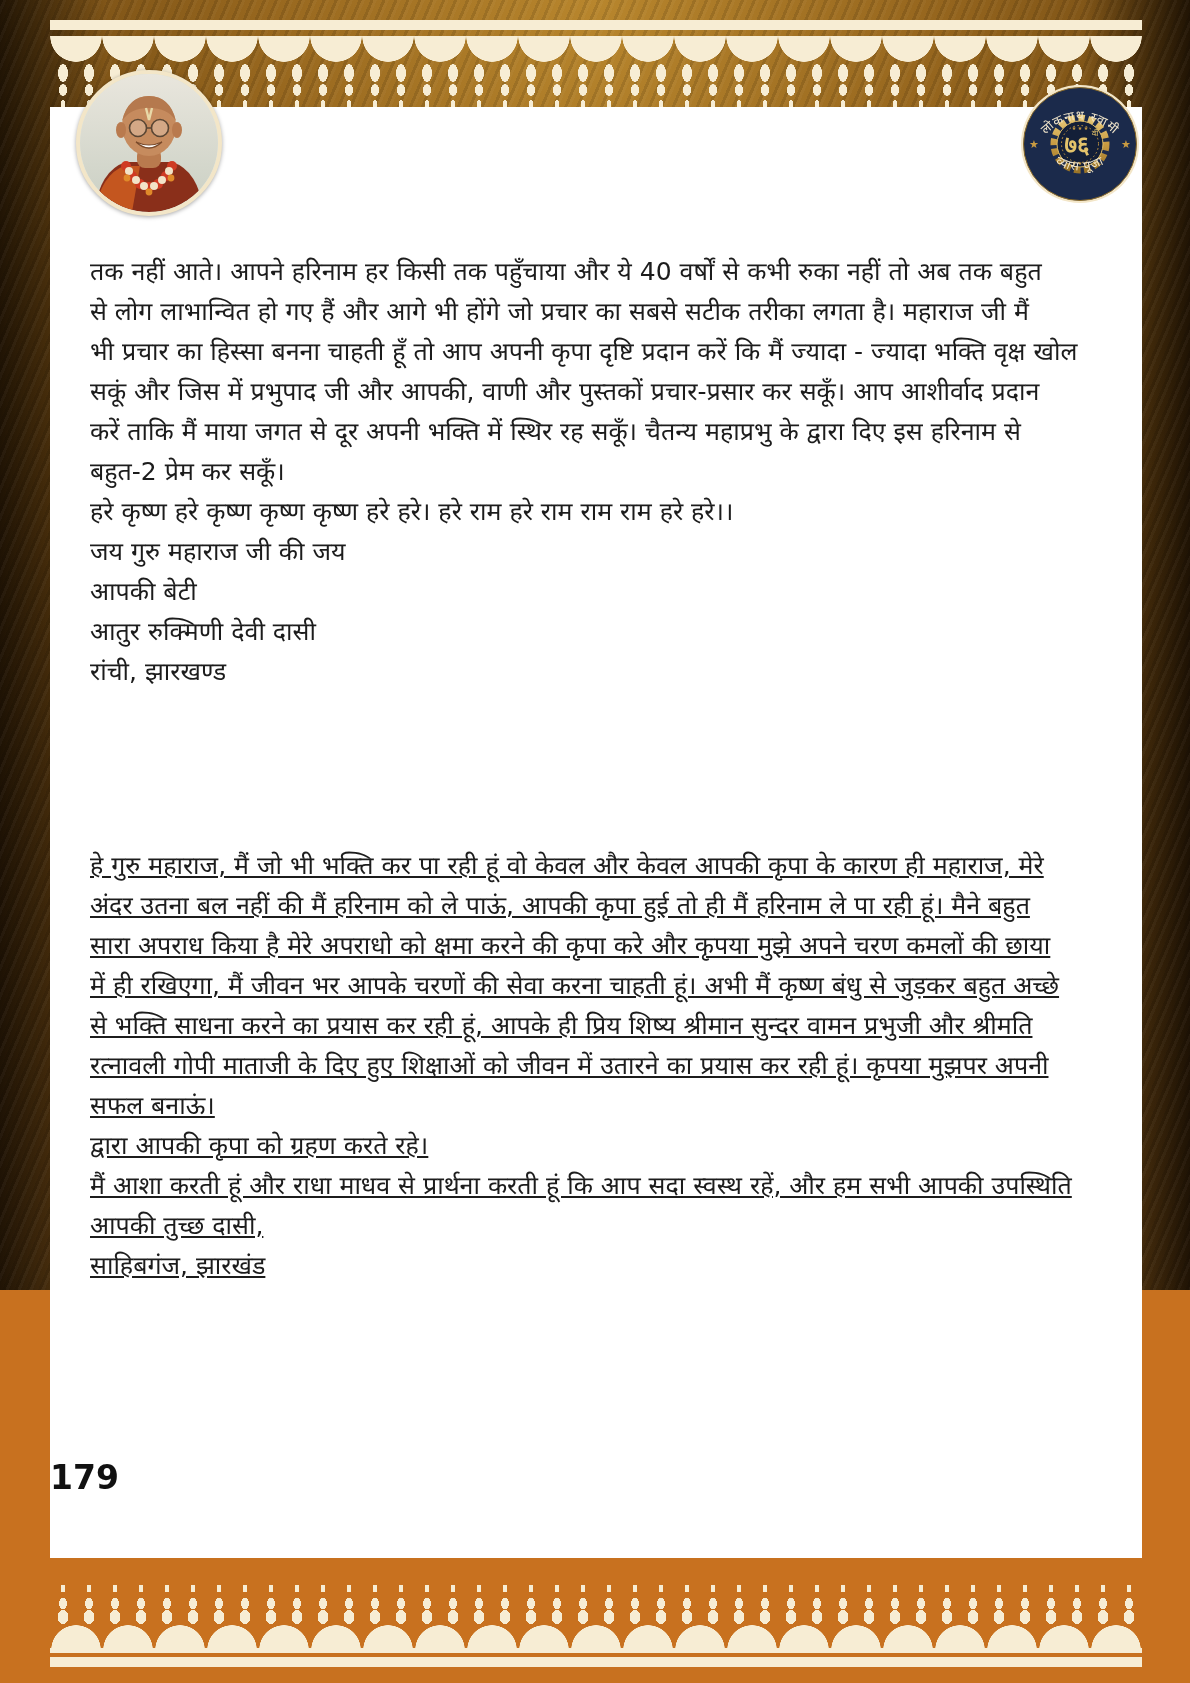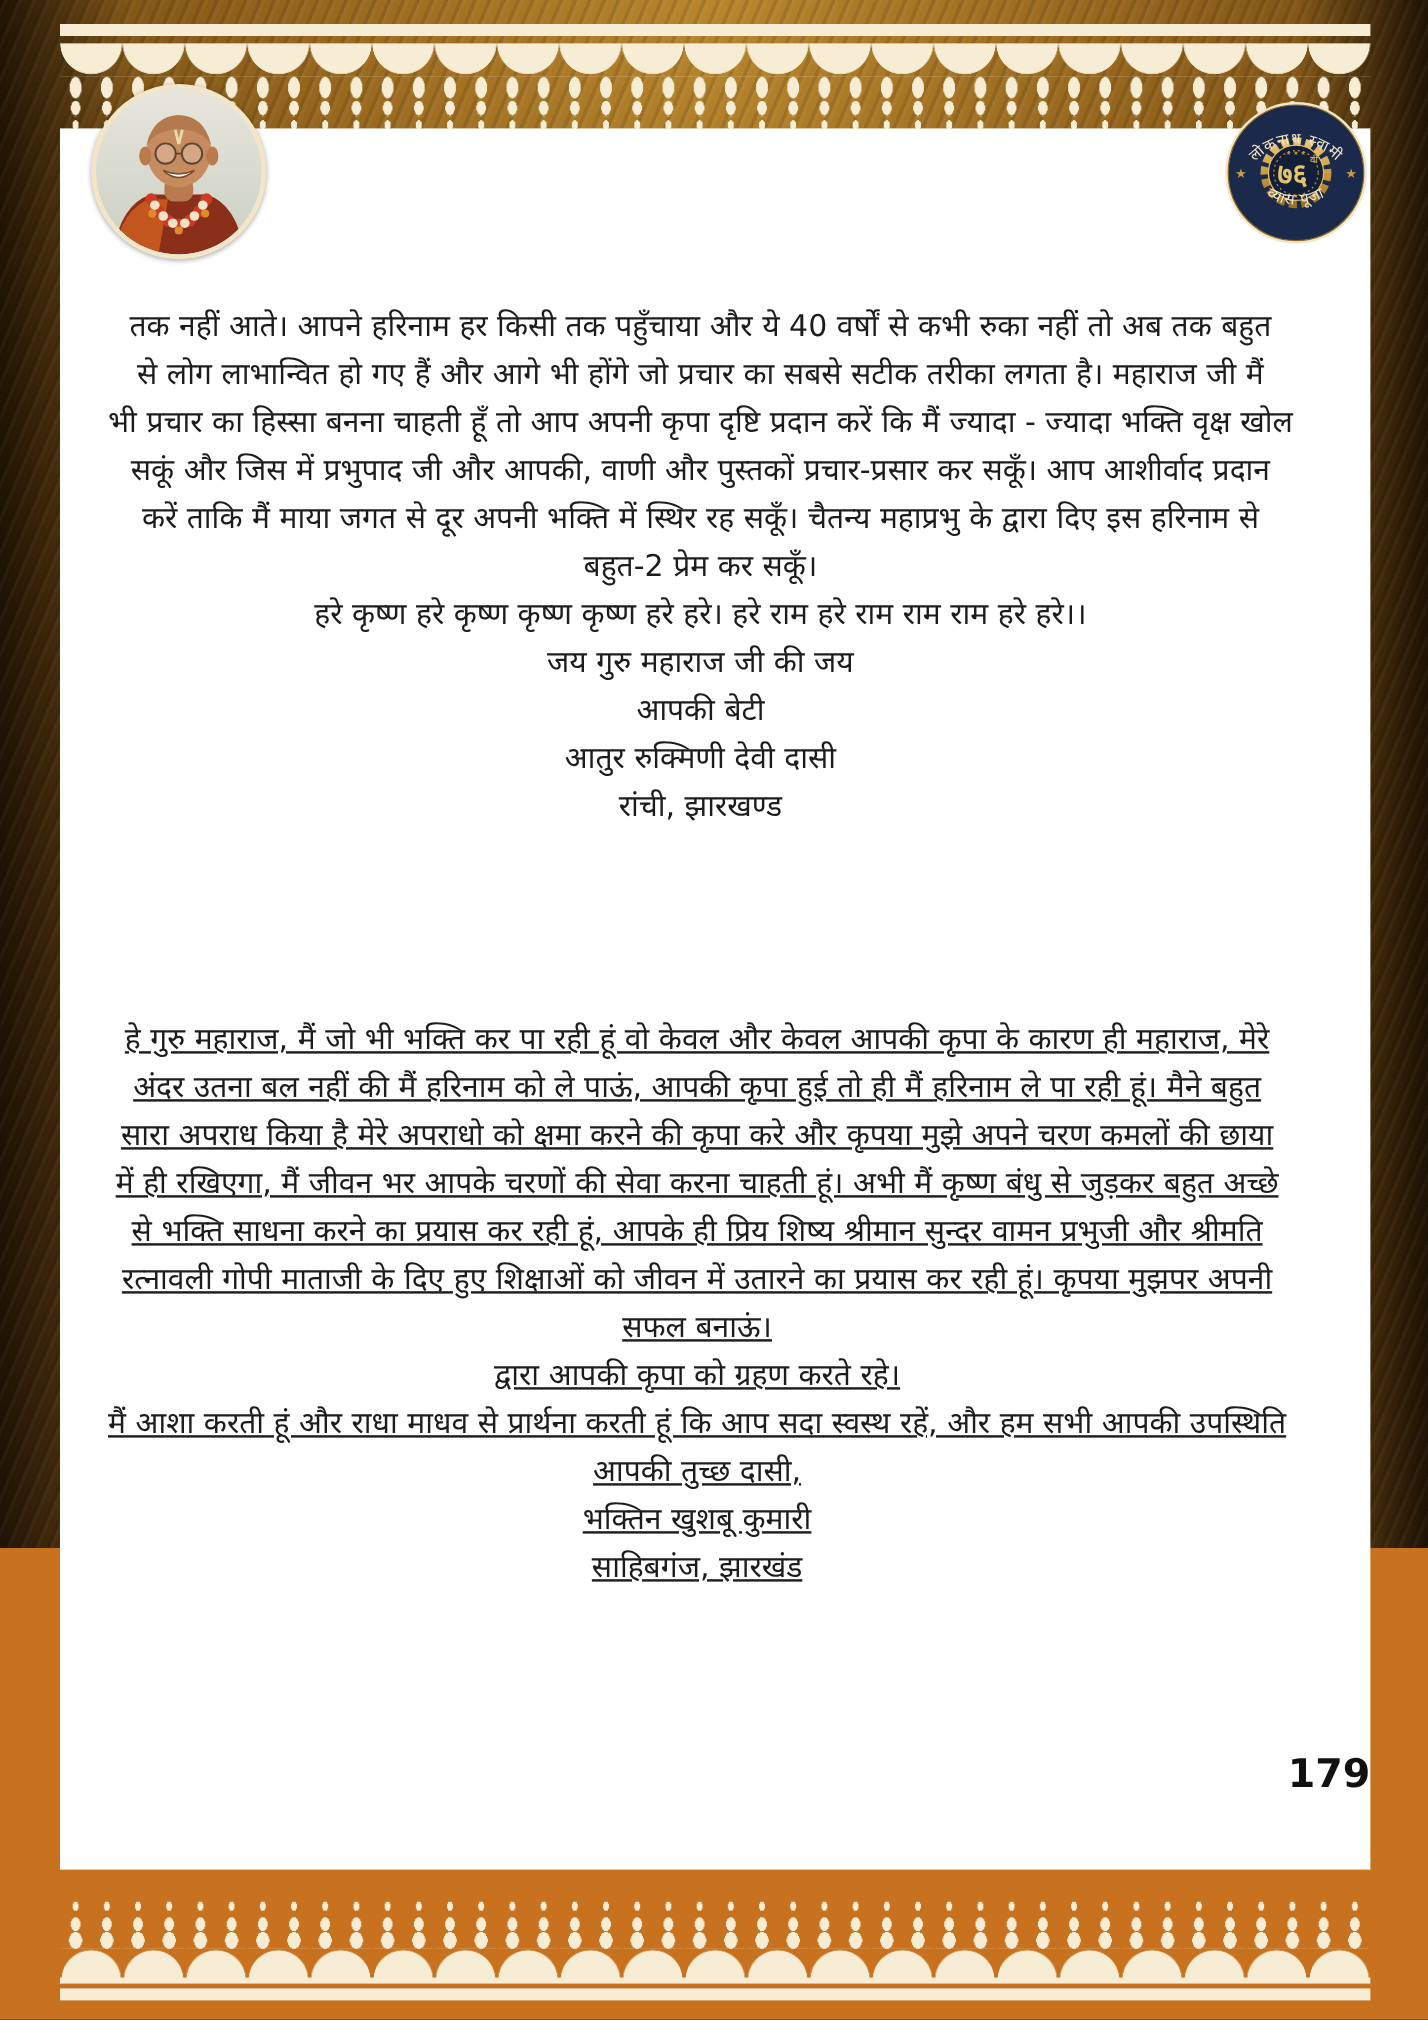--- a/index.html
+++ b/index.html
@@ -57,30 +57,30 @@
   
   .guru-photo{
     position:absolute;left:76px;top:70px;width:138px;height:138px;
     border-radius:50%;border:4px solid #F3E6C8;overflow:hidden;
     background:#dfe3da;box-shadow:0 1px 4px rgba(0,0,0,.35);
   }
   
   .badge{position:absolute;left:1020px;top:84px;width:120px;height:120px;}
   
   .letter-text{position:absolute;left:90px;color:#1c1c1c;font-size:25px;}
-  .letter-text .line{white-space:nowrap;height:40px;line-height:40px;text-align:center;}
+  .letter-text .line{white-space:nowrap;height:40px;line-height:40px;}
   #letter1{top:252px;}
   #letter2{top:846px;text-decoration:underline;}
   .divider{
     position:absolute;left:92px;top:748px;color:#ffffff;
     font-size:24px;letter-spacing:1px;white-space:nowrap;
   }
   .page-number{
     position:absolute;left:50px;top:1458px;width:1092px;
-    text-align:right;font-size:33px;font-weight:bold;color:#111;
+    text-align:left;font-size:33px;font-weight:bold;color:#111;
   }
   
   .bottom-fringe{position:absolute;left:50px;top:1580px;width:1092px;height:80px;}
   .bottom-fringe .br1{
     position:absolute;left:0;top:4px;width:100%;height:9px;
     background:radial-gradient(ellipse 2.5px 4px at 13px 4.5px,#F7EDD4 97%,rgba(247,237,212,0) 100%);
     background-size:26px 9px;background-repeat:repeat-x;
   }
   .bottom-fringe .br2{
     position:absolute;left:0;top:17px;width:100%;height:13px;
@@ -235,21 +235,20 @@
       <div class="line">हे गुरु महाराज,  मैं जो भी भक्ति कर पा रही हूं वो केवल और केवल आपकी कृपा के कारण ही महाराज, मेरे</div>
       <div class="line">अंदर उतना बल नहीं की मैं हरिनाम को ले पाऊं, आपकी कृपा हुई तो ही मैं हरिनाम ले पा रही हूं। मैने बहुत</div>
       <div class="line">सारा अपराध किया है मेरे अपराधो को क्षमा करने की कृपा करे और कृपया मुझे अपने चरण कमलों की छाया</div>
       <div class="line">में ही रखिएगा, मैं जीवन भर आपके चरणों की सेवा करना चाहती हूं। अभी मैं कृष्ण बंधु से जुड़कर बहुत अच्छे</div>
       <div class="line">से भक्ति साधना करने का प्रयास कर रही हूं, आपके ही प्रिय शिष्य श्रीमान सुन्दर वामन प्रभुजी और श्रीमति</div>
       <div class="line">रत्नावली गोपी माताजी के दिए हुए शिक्षाओं को जीवन में उतारने का प्रयास कर रही हूं। कृपया मुझपर अपनी</div>
       <div class="line">सफल बनाऊं।</div>
       <div class="line">द्वारा आपकी कृपा को ग्रहण करते रहे।</div>
       <div class="line">मैं आशा करती हूं और राधा माधव से प्रार्थना करती हूं कि आप सदा स्वस्थ रहें, और हम सभी आपकी उपस्थिति</div>
       <div class="line">आपकी तुच्छ दासी,</div>
-      <div class="line">भक्तिन खुशबू कुमारी</div>
       <div class="line">साहिबगंज, झारखंड</div>
     </div>
 
   <div class="page-number">179</div>
 
   <div class="bottom-fringe">
     <div class="br1"></div>
     <div class="br2"></div>
     <div class="br3"></div>
     <div class="arches"></div>

